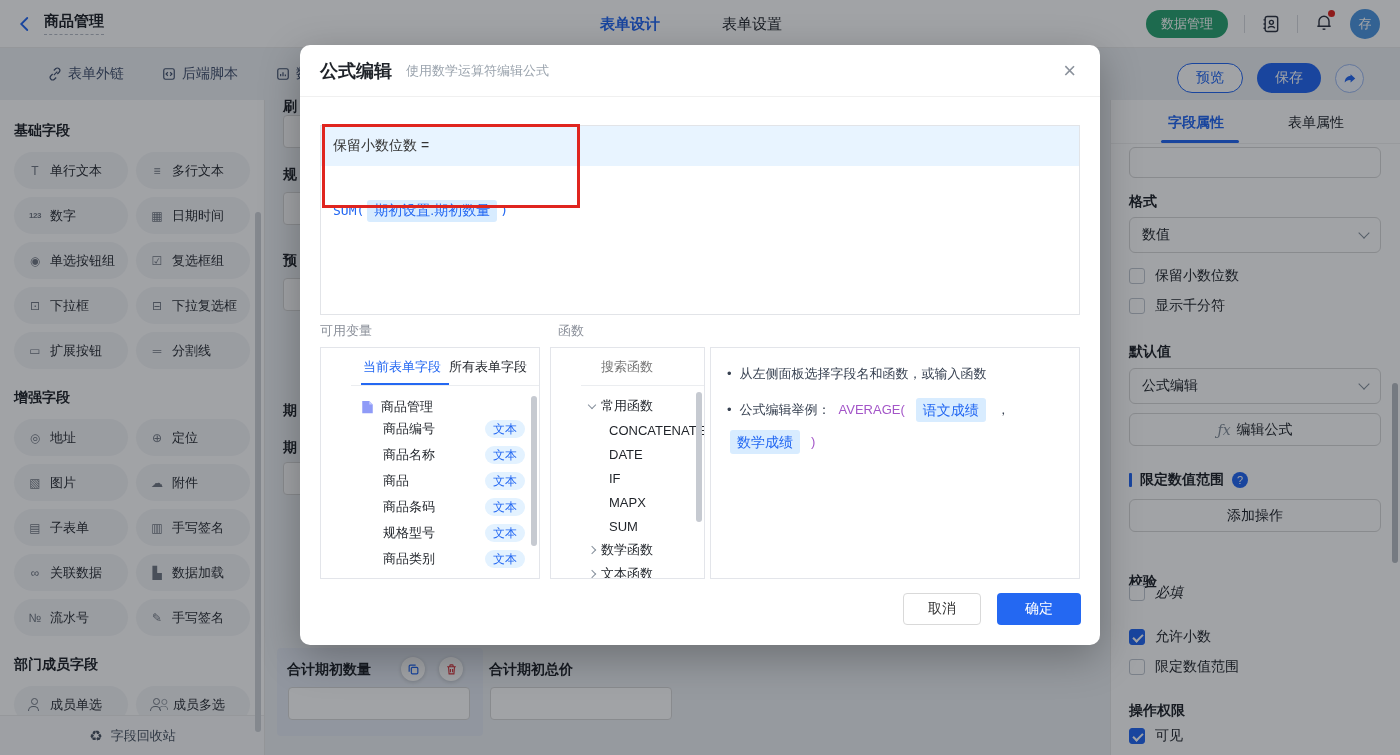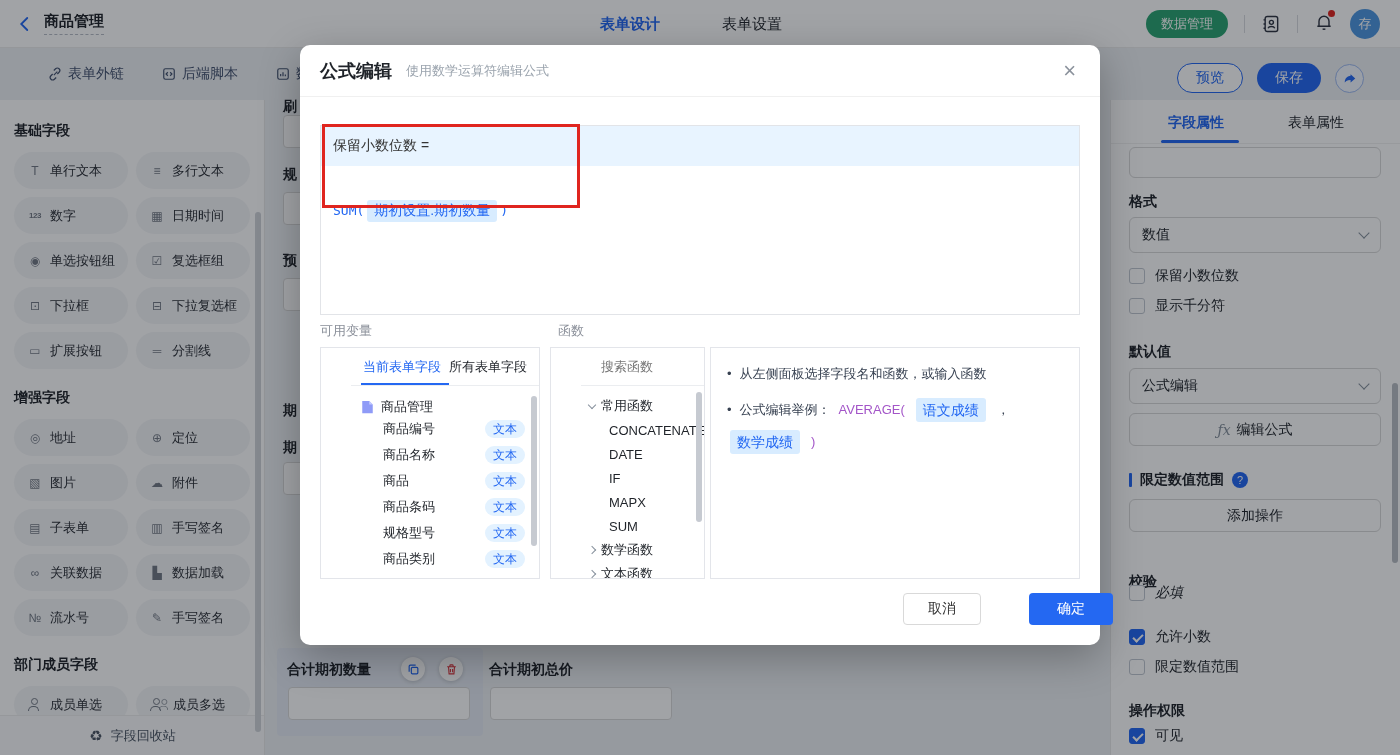--- a/index.html
+++ b/index.html
@@ -130,21 +130,21 @@
   .fn-item { height:24px; display:flex; align-items:center; padding-left:28px; font-size:13px; cursor:pointer; }
   .tchev { width:6px; height:6px; border-right:1.4px solid #86909c; border-bottom:1.4px solid #86909c; }
   .tchev.down { transform:rotate(45deg); margin-top:-3px; }
   .tchev.right { transform:rotate(-45deg); }
   .help { padding:16px 16px; font-size:13px; color:#374151; }
   .help-line { display:flex; gap:8px; margin-bottom:14px; line-height:20px; flex-wrap:wrap; align-items:center; }
   .hfunc { color:#a355c8; }
   .m-btn { position:absolute; top:548px; height:32px; border-radius:4px; font-size:14px;
            display:flex; align-items:center; justify-content:center; cursor:pointer; }
   .btn-cancel { left:603px; width:78px; background:#fff; border:1px solid #d9d9d9; color:#333; }
-  .btn-ok { left:697px; width:84px; background:#2468f2; color:#fff;margin-left:32px; }
+  .btn-ok { left:697px; width:84px; background:#2468f2; color:#fff; }
   .fx { color:#86909c; font-style:italic; font-family:"DejaVu Serif",serif; }
 </style>
 </head>
 <body>
 
 <div class="app">
 
   <header class="nav">
     <div class="nav-left">
       <span style="display:flex;">

